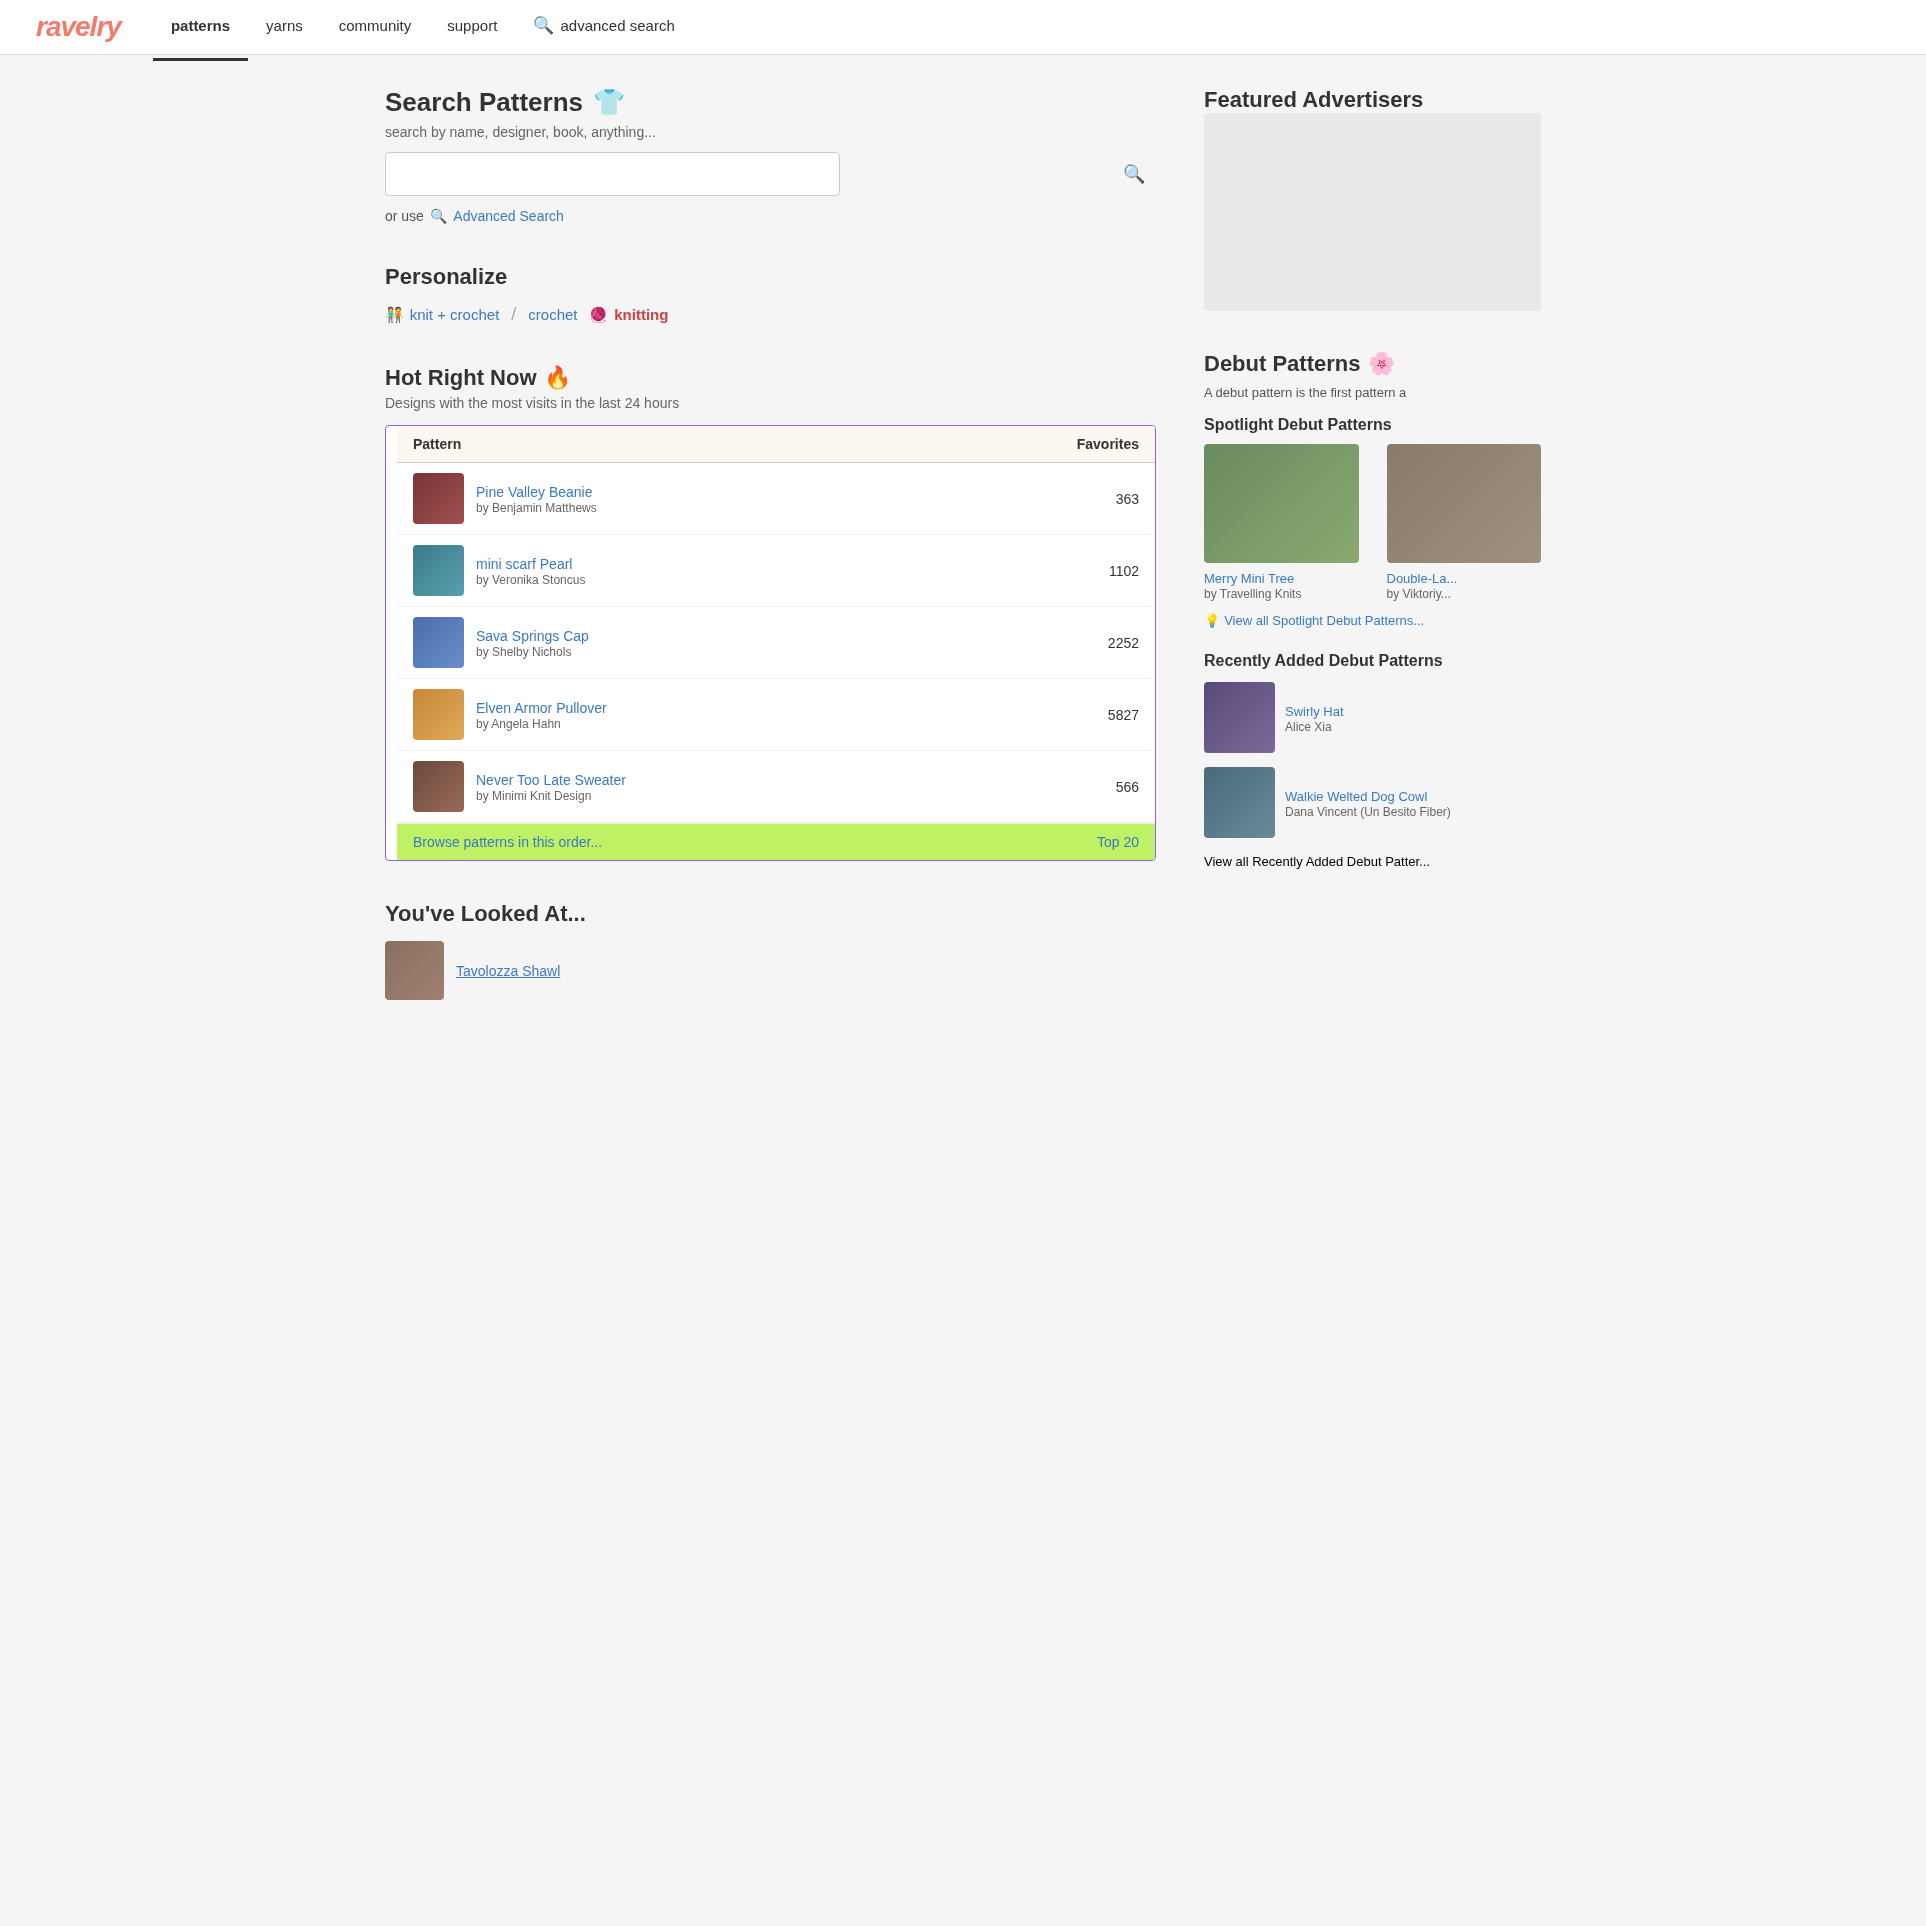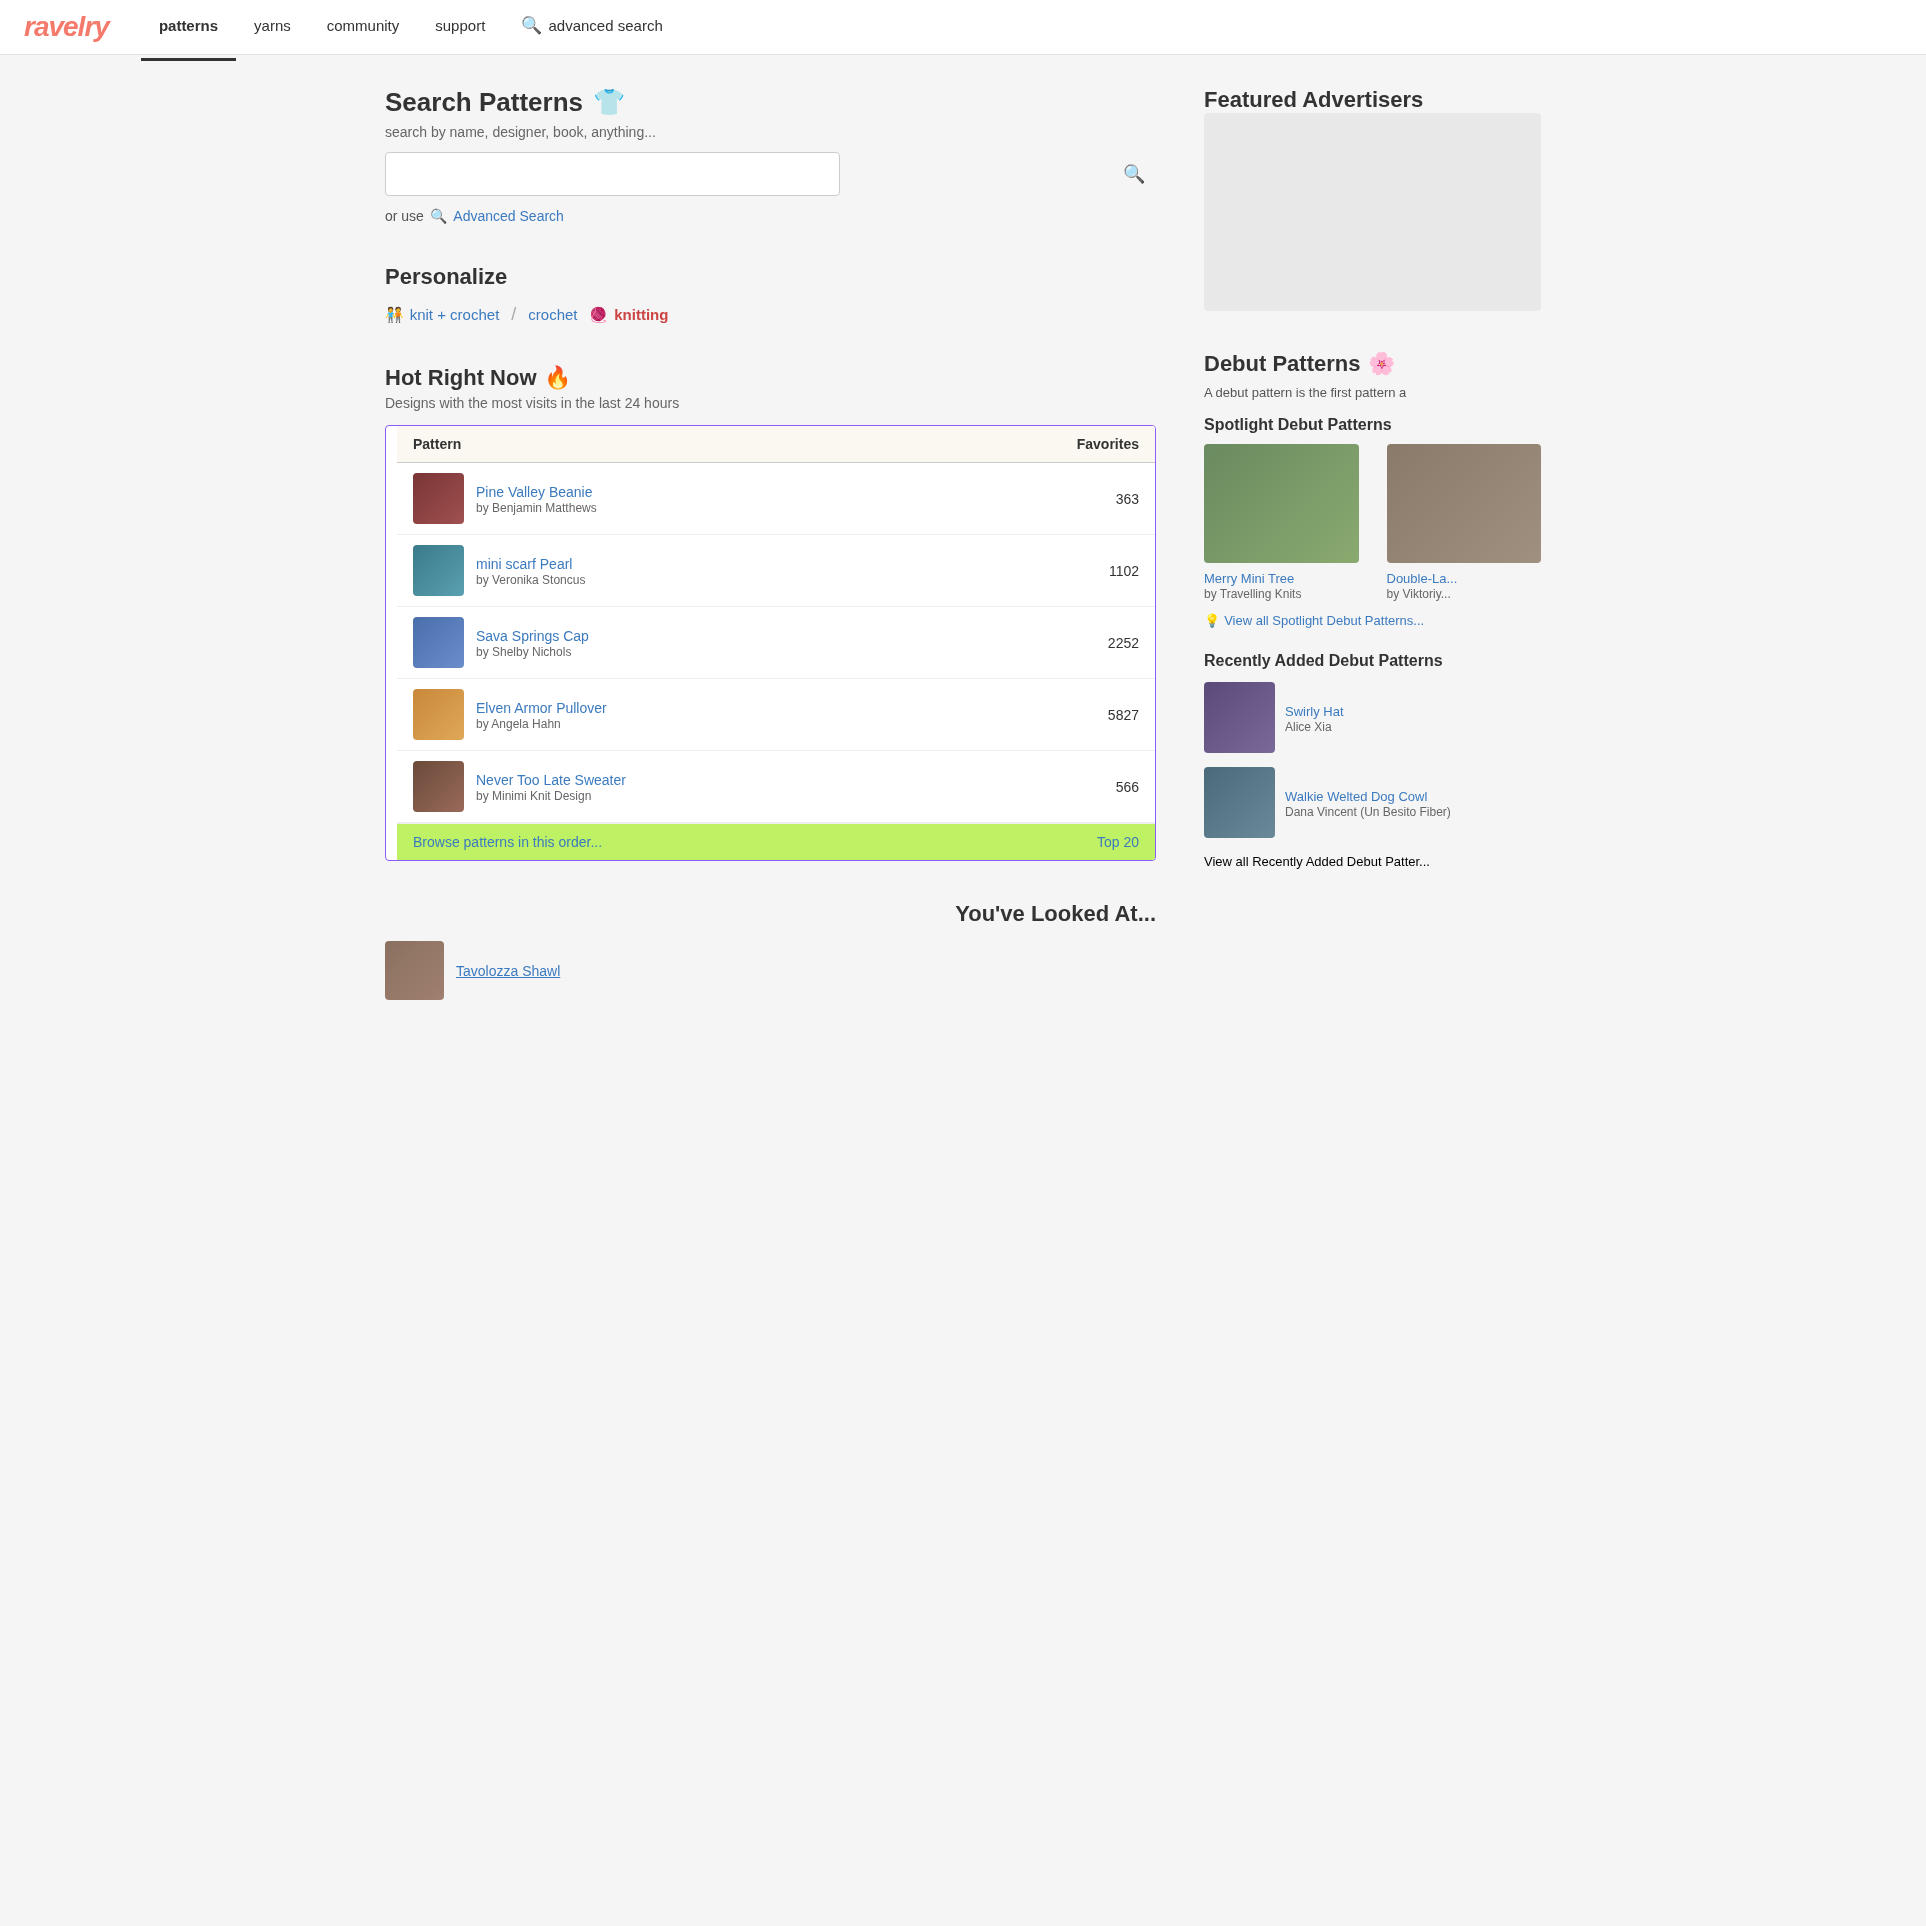--- a/index.html
+++ b/index.html
@@ -4,21 +4,21 @@
   <style>
     * { box-sizing: border-box; margin: 0; padding: 0; }
     body { font-family: -apple-system, BlinkMacSystemFont, 'Segoe UI', sans-serif; background: #f5f5f5; color: #333; font-size: 16px; }
 
     
     .navbar {
       background: #fff;
       border-bottom: 1px solid #e0e0e0;
       display: flex;
       align-items: center;
-      padding: 0 24px;
+      padding: 0 36px;
       height: 55px;
       position: sticky;
       top: 0;
       z-index: 100;
     }
     .navbar-logo {
       font-size: 28px;
       font-weight: 900;
       color: #f47b6b;
       margin-right: 32px;
@@ -241,21 +241,20 @@
     }
     .table-footer a {
       color: #3b7abf;
       text-decoration: none;
       font-size: 14px;
     }
 
     
     .looked-section {
       margin-bottom: 40px;
-      text-align: right;
     }
     .looked-heading {
       font-size: 22px;
       font-weight: 700;
       margin-bottom: 14px;
     }
     .looked-item {
       display: flex;
       align-items: center;
       gap: 12px;

